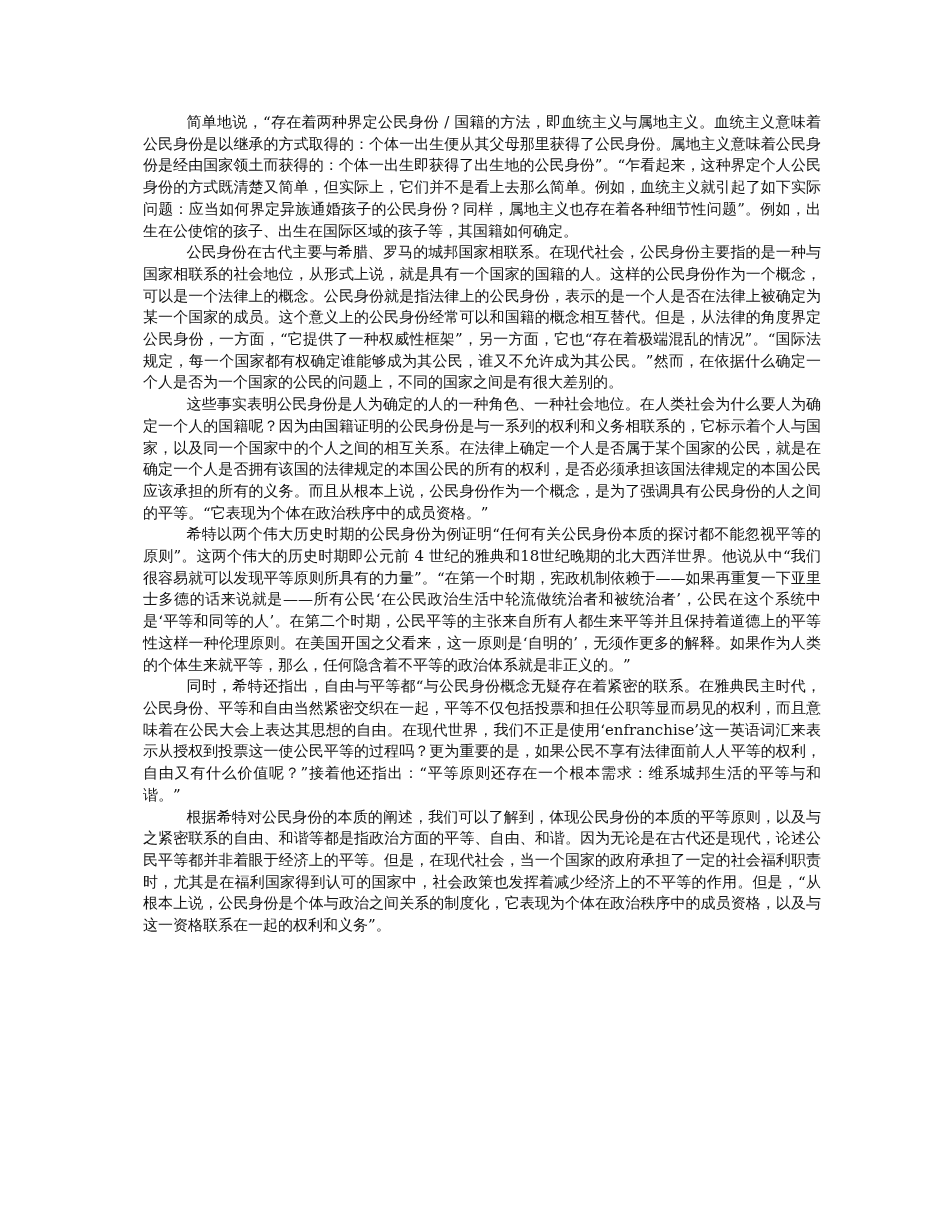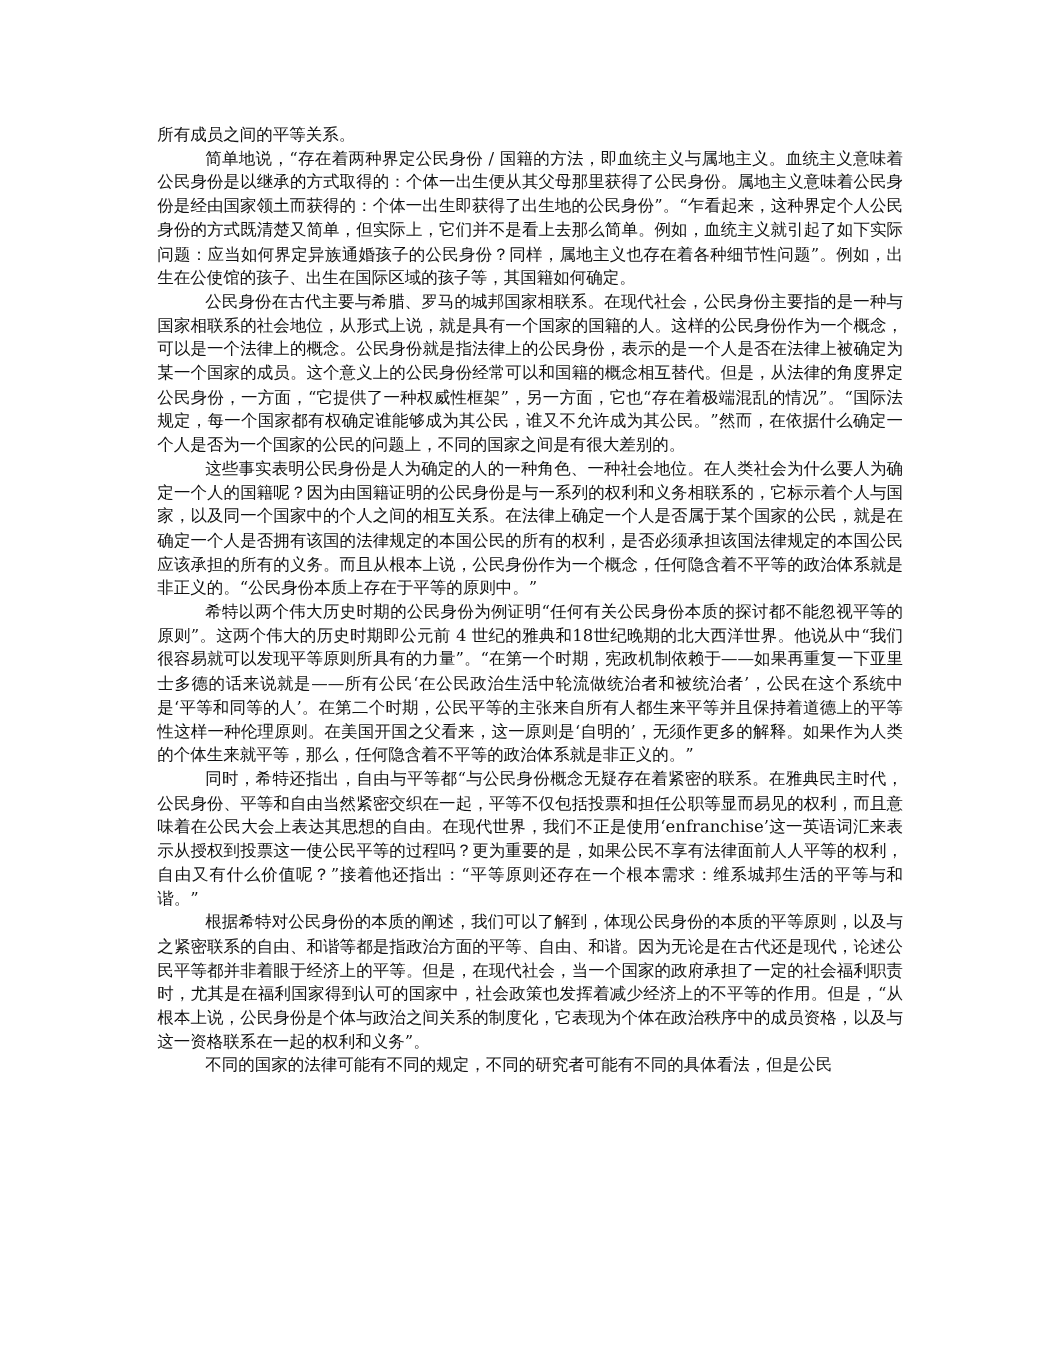--- a/index.html
+++ b/index.html
@@ -16,21 +16,19 @@
     text-align: justify;
   }
   .para { margin: 0; padding: 0; text-indent: 2.9em; }
   .para.noindent { text-indent: 0; }
   .heading { margin: 0; padding: 0; text-indent: 2.6em; }
 </style>
 </head>
 <body>
 
 <div class="page">
-  <p class="para noindent">所有成员之间的平等关系。</p>
   <p class="para">简单地说，“存在着两种界定公民身份 / 国籍的方法，即血统主义与属地主义。血统主义意味着公民身份是以继承的方式取得的：个体一出生便从其父母那里获得了公民身份。属地主义意味着公民身份是经由国家领土而获得的：个体一出生即获得了出生地的公民身份”。“乍看起来，这种界定个人公民身份的方式既清楚又简单，但实际上，它们并不是看上去那么简单。例如，血统主义就引起了如下实际问题：应当如何界定异族通婚孩子的公民身份？同样，属地主义也存在着各种细节性问题”。例如，出生在公使馆的孩子、出生在国际区域的孩子等，其国籍如何确定。</p>
   <p class="para">公民身份在古代主要与希腊、罗马的城邦国家相联系。在现代社会，公民身份主要指的是一种与国家相联系的社会地位，从形式上说，就是具有一个国家的国籍的人。这样的公民身份作为一个概念，可以是一个法律上的概念。公民身份就是指法律上的公民身份，表示的是一个人是否在法律上被确定为某一个国家的成员。这个意义上的公民身份经常可以和国籍的概念相互替代。但是，从法律的角度界定公民身份，一方面，“它提供了一种权威性框架”，另一方面，它也“存在着极端混乱的情况”。“国际法规定，每一个国家都有权确定谁能够成为其公民，谁又不允许成为其公民。”然而，在依据什么确定一个人是否为一个国家的公民的问题上，不同的国家之间是有很大差别的。</p>
-  <p class="para">这些事实表明公民身份是人为确定的人的一种角色、一种社会地位。在人类社会为什么要人为确定一个人的国籍呢？因为由国籍证明的公民身份是与一系列的权利和义务相联系的，它标示着个人与国家，以及同一个国家中的个人之间的相互关系。在法律上确定一个人是否属于某个国家的公民，就是在确定一个人是否拥有该国的法律规定的本国公民的所有的权利，是否必须承担该国法律规定的本国公民应该承担的所有的义务。而且从根本上说，公民身份作为一个概念，任何隐含着不平等的政治体系就是非正义的。“公民身份本质上存在于平等的原则中。”</p>
+  <p class="para">这些事实表明公民身份是人为确定的人的一种角色、一种社会地位。在人类社会为什么要人为确定一个人的国籍呢？因为由国籍证明的公民身份是与一系列的权利和义务相联系的，它标示着个人与国家，以及同一个国家中的个人之间的相互关系。在法律上确定一个人是否属于某个国家的公民，就是在确定一个人是否拥有该国的法律规定的本国公民的所有的权利，是否必须承担该国法律规定的本国公民应该承担的所有的义务。而且从根本上说，公民身份作为一个概念，是为了强调具有公民身份的人之间的平等。“它表现为个体在政治秩序中的成员资格。”</p>
   <p class="para">希特以两个伟大历史时期的公民身份为例证明“任何有关公民身份本质的探讨都不能忽视平等的原则”。这两个伟大的历史时期即公元前 4 世纪的雅典和18世纪晚期的北大西洋世界。他说从中“我们很容易就可以发现平等原则所具有的力量”。“在第一个时期，宪政机制依赖于——如果再重复一下亚里士多德的话来说就是——所有公民‘在公民政治生活中轮流做统治者和被统治者’，公民在这个系统中是‘平等和同等的人’。在第二个时期，公民平等的主张来自所有人都生来平等并且保持着道德上的平等性这样一种伦理原则。在美国开国之父看来，这一原则是‘自明的’，无须作更多的解释。如果作为人类的个体生来就平等，那么，任何隐含着不平等的政治体系就是非正义的。”</p>
   <p class="para">同时，希特还指出，自由与平等都“与公民身份概念无疑存在着紧密的联系。在雅典民主时代，公民身份、平等和自由当然紧密交织在一起，平等不仅包括投票和担任公职等显而易见的权利，而且意味着在公民大会上表达其思想的自由。在现代世界，我们不正是使用‘enfranchise’这一英语词汇来表示从授权到投票这一使公民平等的过程吗？更为重要的是，如果公民不享有法律面前人人平等的权利，自由又有什么价值呢？”接着他还指出：“平等原则还存在一个根本需求：维系城邦生活的平等与和谐。”</p>
   <p class="para">根据希特对公民身份的本质的阐述，我们可以了解到，体现公民身份的本质的平等原则，以及与之紧密联系的自由、和谐等都是指政治方面的平等、自由、和谐。因为无论是在古代还是现代，论述公民平等都并非着眼于经济上的平等。但是，在现代社会，当一个国家的政府承担了一定的社会福利职责时，尤其是在福利国家得到认可的国家中，社会政策也发挥着减少经济上的不平等的作用。但是，“从根本上说，公民身份是个体与政治之间关系的制度化，它表现为个体在政治秩序中的成员资格，以及与这一资格联系在一起的权利和义务”。</p>
-  <p class="para">不同的国家的法律可能有不同的规定，不同的研究者可能有不同的具体看法，但是公民</p>
 </div>
 
 </body></html>

